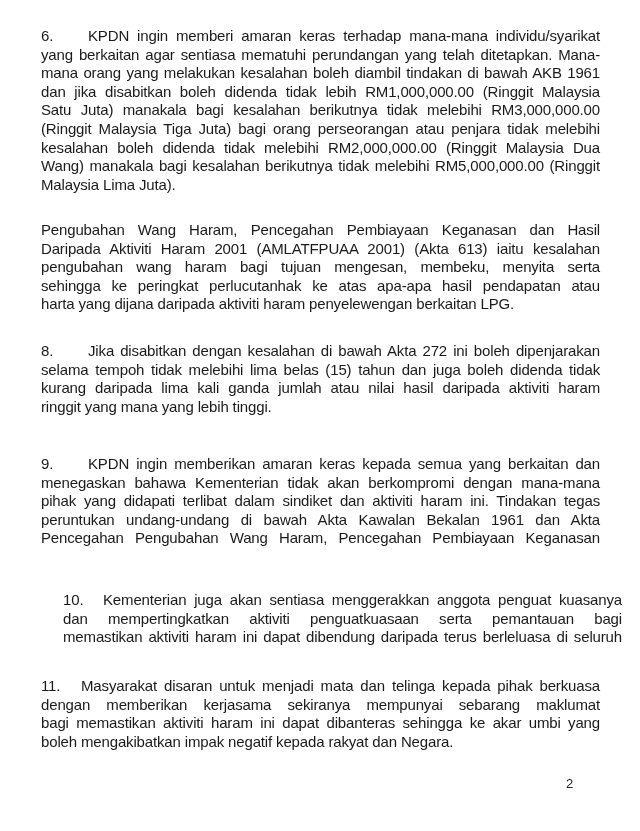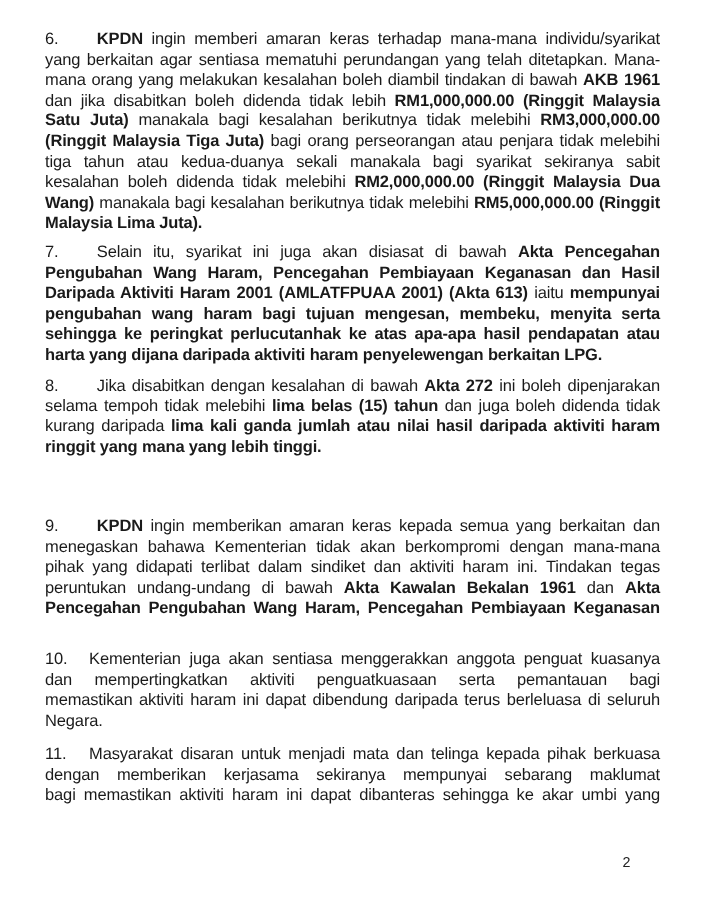--- a/index.html
+++ b/index.html
@@ -15,21 +15,21 @@
   .line {
     display:block; height:18.6px; line-height:18.6px;
     white-space:nowrap; overflow:visible;
   }
   .line .in {
     display:inline-block; transform-origin:left center;
     letter-spacing:-0.15px;
   }
   .j { text-align:justify; text-align-last:justify; white-space:normal; }
   .j .in { display:block; transform:none; }
-  b { font-weight:bold; }
+  b { font-weight:normal; }
   .num { display:inline-block; width:47px; }
   .num10 { display:inline-block; width:40px; }
   .pagenum {
     position:absolute; left:566px; top:776px;
     font-family:"Liberation Sans", sans-serif; font-size:13px; color:#222;
   }
 </style>
 </head>
 <body>
 
@@ -47,39 +47,33 @@
       <div class="line j">
         <span class="in"><span>dan jika disabitkan boleh didenda tidak lebih </span><b>RM1,000,000.00 (Ringgit Malaysia</b></span>
       </div>
       <div class="line j">
         <span class="in"><b>Satu Juta)</b><span> manakala bagi kesalahan berikutnya tidak melebihi </span><b>RM3,000,000.00</b></span>
       </div>
       <div class="line j">
         <span class="in"><b>(Ringgit Malaysia Tiga Juta)</b><span> bagi orang perseorangan atau penjara tidak melebihi</span></span>
       </div>
       <div class="line j">
-        <span class="in"><span>tiga tahun atau kedua-duanya sekali manakala bagi syarikat sekiranya sabit</span></span>
-      </div>
-      <div class="line j">
         <span class="in"><span>kesalahan boleh didenda tidak melebihi </span><b>RM2,000,000.00 (Ringgit Malaysia Dua</b></span>
       </div>
       <div class="line j">
         <span class="in"><b>Wang)</b><span> manakala bagi kesalahan berikutnya tidak melebihi </span><b>RM5,000,000.00 (Ringgit</b></span>
       </div>
       <div class="line"><span class="in"><b>Malaysia Lima Juta).</b></span></div>
     </div>
   <div class="para" style="top: 221px;">
       <div class="line j">
-        <span class="in"><span class="num">7.</span><span>Selain itu, syarikat ini juga akan disiasat di bawah </span><b>Akta Pencegahan</b></span>
-      </div>
-      <div class="line j">
         <span class="in"><b>Pengubahan Wang Haram, Pencegahan Pembiayaan Keganasan dan Hasil</b></span>
       </div>
       <div class="line j">
-        <span class="in"><b>Daripada Aktiviti Haram 2001 (AMLATFPUAA 2001) (Akta 613)</b><span> iaitu </span><b>mempunyai</b></span>
+        <span class="in"><b>Daripada Aktiviti Haram 2001 (AMLATFPUAA 2001) (Akta 613)</b><span> iaitu </span><b>kesalahan</b></span>
       </div>
       <div class="line j">
         <span class="in"><b>pengubahan wang haram bagi tujuan mengesan, membeku, menyita serta</b></span>
       </div>
       <div class="line j">
         <span class="in"><b>sehingga ke peringkat perlucutanhak ke atas apa-apa hasil pendapatan atau</b></span>
       </div>
       <div class="line"><span class="in"><b>harta yang dijana daripada aktiviti haram penyelewengan berkaitan LPG.</b></span></div>
     </div>
   <div class="para" style="top: 342px;">
@@ -87,54 +81,54 @@
         <span class="in"><span class="num">8.</span><span>Jika disabitkan dengan kesalahan di bawah </span><b>Akta 272</b><span> ini boleh dipenjarakan</span></span>
       </div>
       <div class="line j">
         <span class="in"><span>selama tempoh tidak melebihi </span><b>lima belas (15) tahun</b><span> dan juga boleh didenda tidak</span></span>
       </div>
       <div class="line j">
         <span class="in"><span>kurang daripada </span><b>lima kali ganda jumlah atau nilai hasil daripada aktiviti haram</b></span>
       </div>
       <div class="line"><span class="in"><b>ringgit yang mana yang lebih tinggi.</b></span></div>
     </div>
-  <div class="para" style="top: 470px;">
+  <div class="para" style="top: 455px;">
       <div class="line j">
         <span class="in"><span class="num">9.</span><b>KPDN</b><span> ingin memberikan amaran keras kepada semua yang berkaitan dan</span></span>
       </div>
       <div class="line j">
         <span class="in"><span>menegaskan bahawa Kementerian tidak akan berkompromi dengan mana-mana</span></span>
       </div>
       <div class="line j">
         <span class="in"><span>pihak yang didapati terlibat dalam sindiket dan aktiviti haram ini. Tindakan tegas</span></span>
       </div>
       <div class="line j">
         <span class="in"><span>peruntukan undang-undang di bawah </span><b>Akta Kawalan Bekalan 1961</b><span> dan </span><b>Akta</b></span>
       </div>
       <div class="line j">
         <span class="in"><b>Pencegahan Pengubahan Wang Haram, Pencegahan Pembiayaan Keganasan</b></span>
       </div>
     </div>
-  <div class="para" style="top: 591px;">
+  <div class="para" style="top: 591px; margin-left: 22px;">
       <div class="line j">
         <span class="in"><span class="num10">10.</span><span>Kementerian juga akan sentiasa menggerakkan anggota penguat kuasanya</span></span>
       </div>
       <div class="line j">
         <span class="in"><span>dan mempertingkatkan aktiviti penguatkuasaan serta pemantauan bagi</span></span>
       </div>
       <div class="line j">
         <span class="in"><span>memastikan aktiviti haram ini dapat dibendung daripada terus berleluasa di seluruh</span></span>
       </div>
-      <div class="line"><span class="in"><span>Negara.</span></span></div>
     </div>
   <div class="para" style="top: 677px;">
       <div class="line j">
         <span class="in"><span class="num10">11.</span><span>Masyarakat disaran untuk menjadi mata dan telinga kepada pihak berkuasa</span></span>
       </div>
       <div class="line j">
         <span class="in"><span>dengan memberikan kerjasama sekiranya mempunyai sebarang maklumat</span></span>
       </div>
       <div class="line j">
         <span class="in"><span>bagi memastikan aktiviti haram ini dapat dibanteras sehingga ke akar umbi yang</span></span>
       </div>
+      <div class="line"><span class="in"><span>boleh mengakibatkan impak negatif kepada rakyat dan Negara.</span></span></div>
     </div>
   <div class="pagenum">2</div>
 </div>
 
 </body></html>

